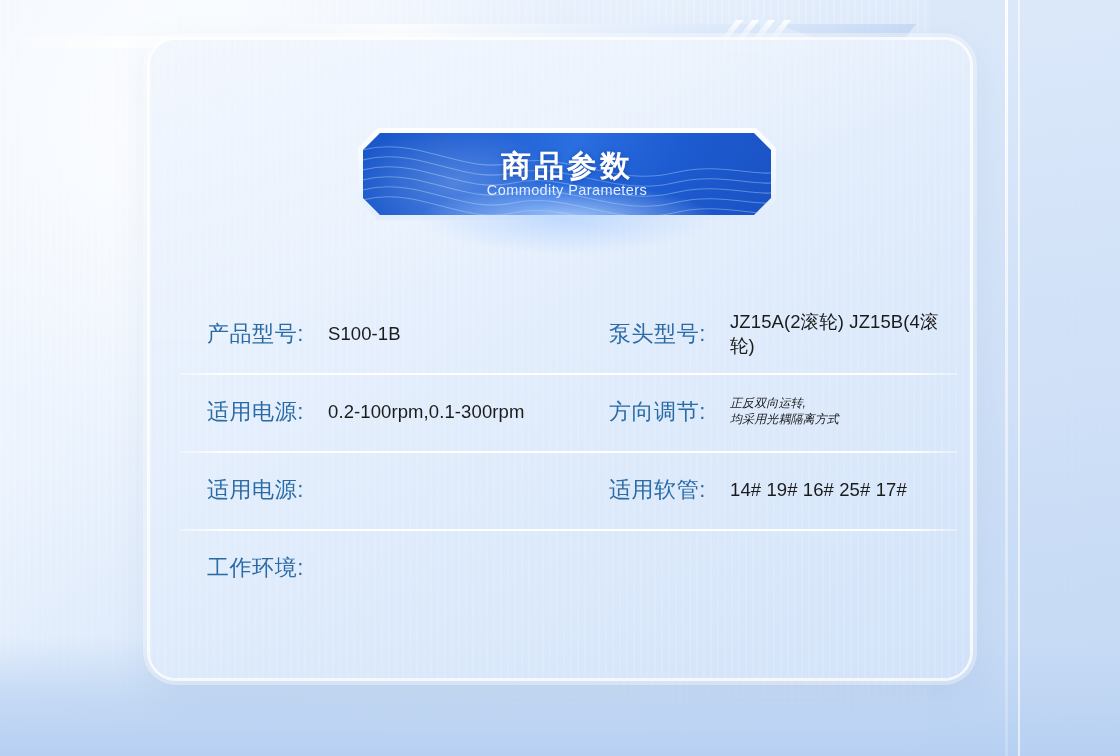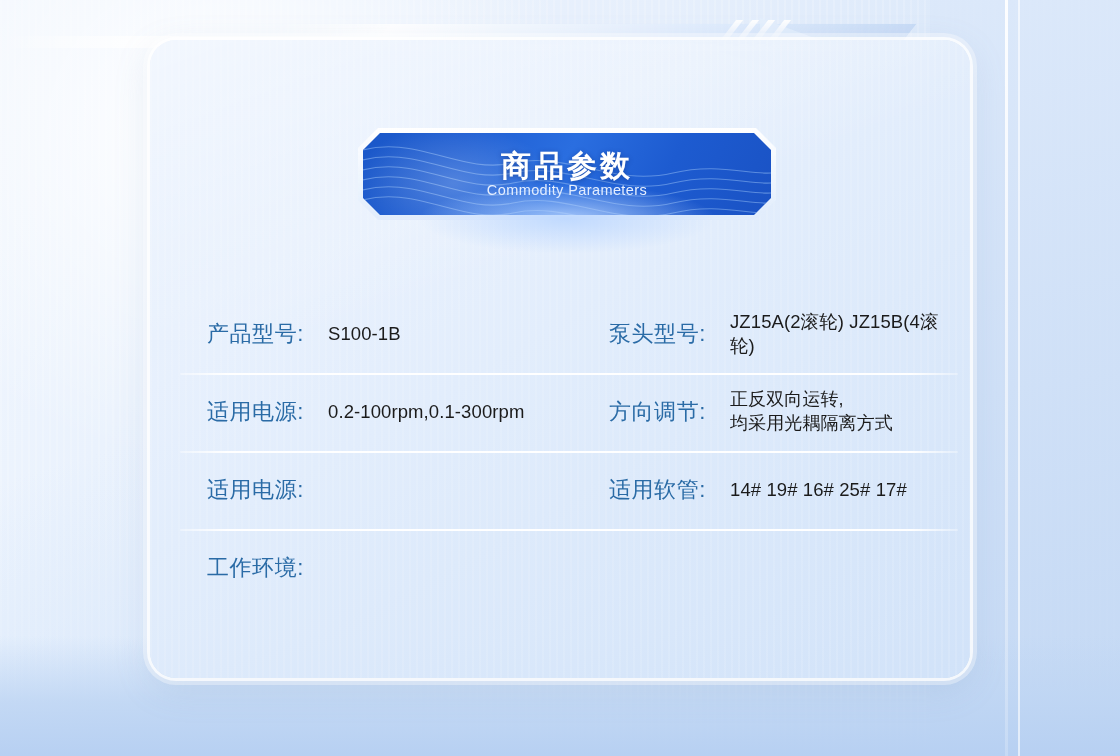--- a/index.html
+++ b/index.html
@@ -280,21 +280,21 @@
   .spec-cell.right .spec-label { width: 128px; }
 
   .spec-value {
     font-size: 18.5px;
     color: #1b1b1b;
     line-height: 1.32;
     margin-left: 24px;
     white-space: pre-line;
     letter-spacing: .1px;
   }
-  .spec-value.two-line { font-size: 18px; }
+  .spec-value.two-line { font-size: 12px; font-style: italic; }
 </style>
 </head>
 <body>
 
 <div id="stage">
 
   <div class="bg-stripes"></div>
   <div class="bg-glow-tl"></div>
   <div class="bg-right"></div>
   <div class="bg-glow-bl"></div>

